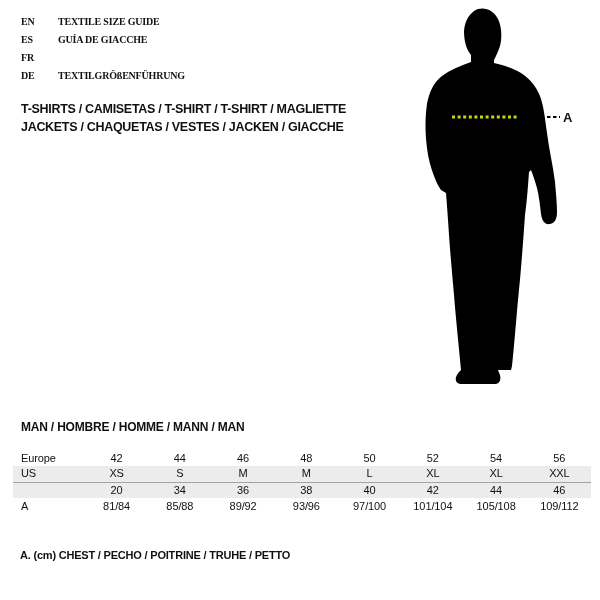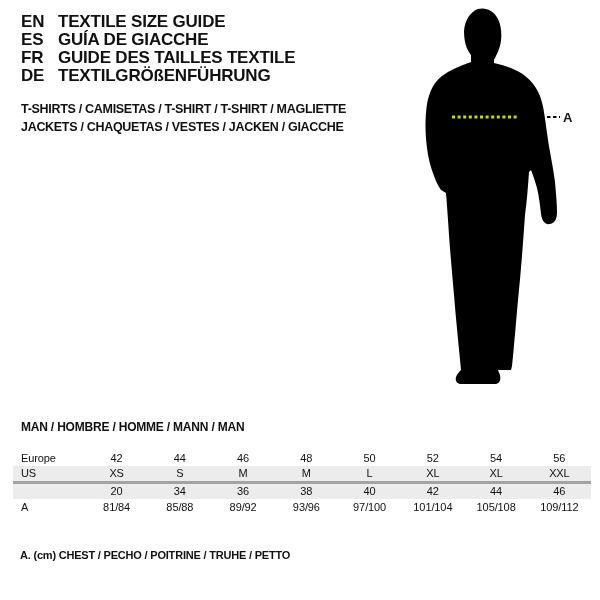--- a/index.html
+++ b/index.html
@@ -9,21 +9,21 @@
     font-family:"Liberation Sans", sans-serif;
     color:#111;
     position:relative;
     overflow:hidden;
   }
   .abs{position:absolute;}
 
   
   .lang-block{left:21px;top:13px;}
   .lang-row{display:flex;height:18px;line-height:18px;
-    font-size:17px;font-weight:700;letter-spacing:-0.2px;}
+    font-size:10px;font-weight:700;letter-spacing:-0.2px;font-family:Liberation Serif, serif;}
   .lang-code{width:37px;flex:0 0 37px;}
 
   
   .category-block{left:21px;top:100px;}
   .category-line{height:18px;line-height:18px;
     font-size:12.5px;font-weight:700;letter-spacing:-0.3px;white-space:nowrap;}
 
   
   .figure-svg{left:416px;top:5px;width:160px;height:384px;}
 
@@ -36,41 +36,40 @@
     width:578px;border-collapse:collapse;table-layout:fixed;
     font-size:11px;letter-spacing:-0.1px;color:#111;
   }
   table.size-table col.label-col{width:72px;}
   table.size-table tr{height:16px;}
   table.size-table tr.hdr{height:15px;background:var(--header-bg,#b4b4b4);}
   table.size-table tr.hdr td{padding-left:8px;text-align:left;font-weight:400;}
   table.size-table td{padding:0;text-align:center;vertical-align:middle;line-height:15px;}
   table.size-table td.label-cell{text-align:left;padding-left:8px;}
   table.size-table tr.shaded{background:var(--alt-row-bg,#ececec);}
-  table.size-table tr.sep{border-bottom:3px solid #a3a3a3;}
+  table.size-table tr.sep{border-bottom:1px solid #a3a3a3;}
   table.size-table tr.last{height:17px;}
 
   
   .footnote{left:20px;top:549px;font-size:11px;font-weight:700;letter-spacing:-0.2px;}
 </style>
 </head>
 <body>
 
 <div class="abs lang-block">
     <div class="lang-row">
       <span class="lang-code">EN</span>
       <span class="lang-label">TEXTILE SIZE GUIDE</span>
     </div>
     <div class="lang-row">
       <span class="lang-code">ES</span>
       <span class="lang-label">GUÍA DE GIACCHE</span>
     </div>
     <div class="lang-row">
       <span class="lang-code">FR</span>
-      <span class="lang-label">GUIDE DES TAILLES TEXTILE</span>
     </div>
     <div class="lang-row">
       <span class="lang-code">DE</span>
       <span class="lang-label">TEXTILGRÖßENFÜHRUNG</span>
     </div>
   </div>
 
 <div class="abs category-block">
   <div class="category-line">T-SHIRTS / CAMISETAS / T-SHIRT / T-SHIRT / MAGLIETTE</div>
   <div class="category-line">JACKETS / CHAQUETAS / VESTES / JACKEN / GIACCHE</div>

